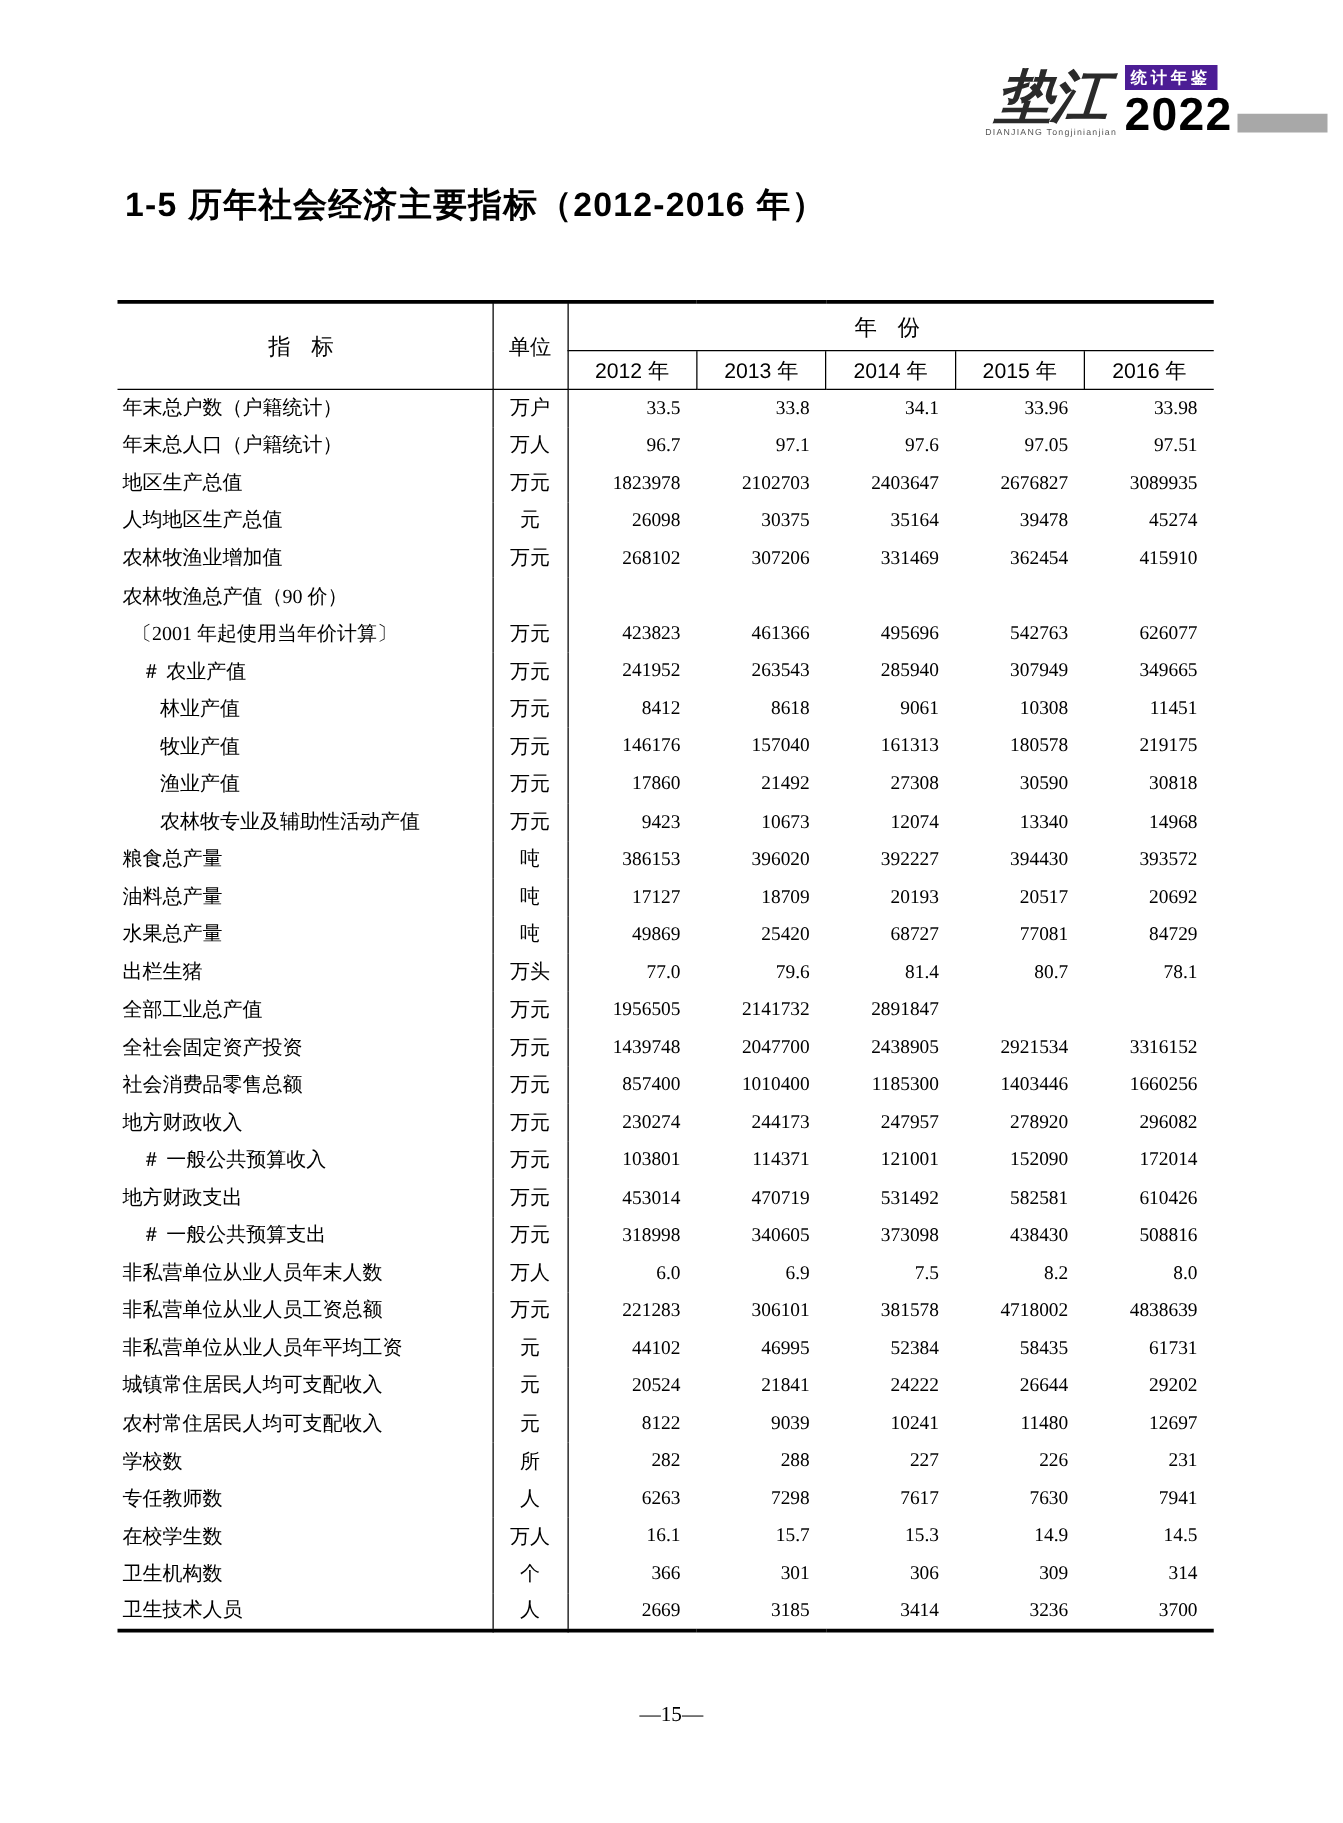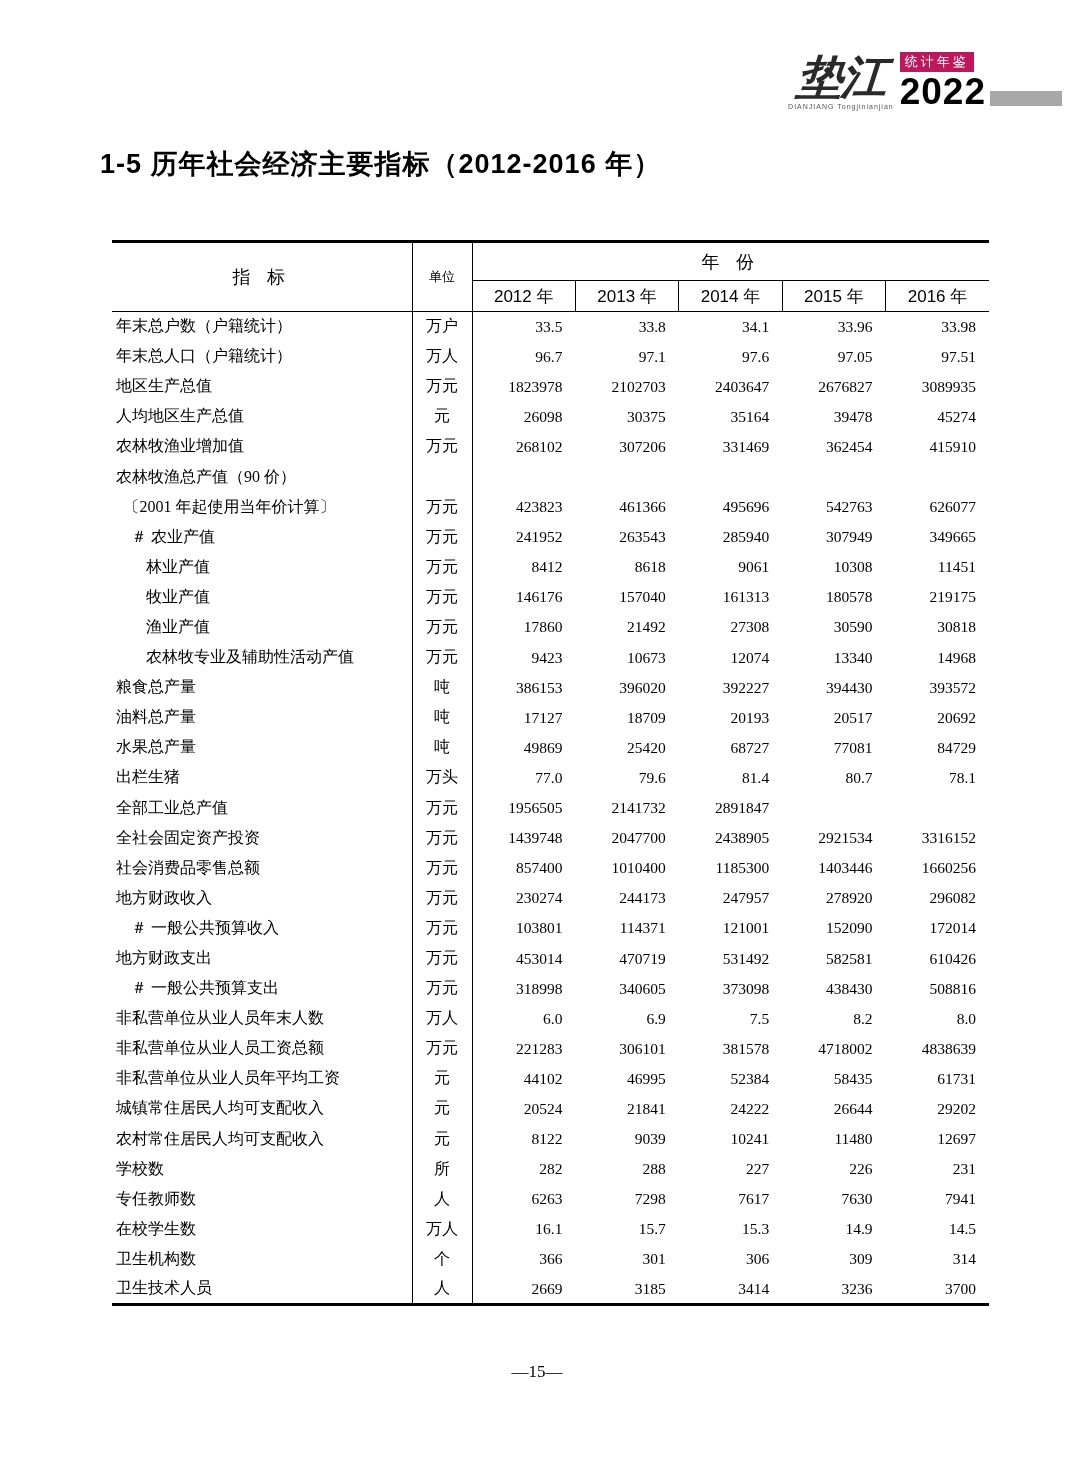--- a/index.html
+++ b/index.html
@@ -27,22 +27,22 @@
   }
   .logo-left { display:flex; flex-direction:column; align-items:center; margin-right:6px; }
   .logo-romanized {
     font-family:"Liberation Sans", sans-serif;
     font-size:7px; color:#555; letter-spacing:1px; margin-top:2px;
     white-space:nowrap;
   }
   .logo-right { display:flex; flex-direction:column; align-items:flex-start; }
   .logo-yearbook-label {
     font-family:"Liberation Sans", sans-serif;
-    font-size:13px; font-weight:normal;
-    background:#be185d; color:#fff;
+    font-size:13px; font-weight:bold;
+    background:#4c1d95; color:#fff;
     letter-spacing:3px;
     padding:1px 5px;
   }
   .logo-year {
     font-family:"Liberation Sans", sans-serif;
     font-size:37px; font-weight:900;
     line-height:1; letter-spacing:1px;
     margin-top:1px;
   }
   .logo-gray-bar {
@@ -56,21 +56,21 @@
     position:absolute; top:146px; left:100px;
     font-family:"Liberation Sans", sans-serif;
     font-weight:bold;
     font-size:27px;
     letter-spacing:1px;
     text-align:right;
   }
 
   
   .table-wrap {
-    position:absolute; top:240px; left:112px; width:877px;
+    position:absolute; top:240px; left:94px; width:877px;
   }
   table.stat-table {
     width:100%;
     border-collapse:collapse;
     table-layout:fixed;
     border-top:3px solid #000;
     border-bottom:3px solid #000;
   }
   col.col-indicator { width:300px; }
   col.col-unit { width:60px; }
@@ -79,21 +79,21 @@
 
   .indicator-head {
     border-right:1px solid #000;
     text-align:center;
     font-size:18px;
     letter-spacing:6px;
   }
   .unit-head {
     border-right:1px solid #000;
     text-align:center;
-    font-size:13px;
+    font-size:17px;
   }
   .yeargroup-head {
     border-bottom:1px solid #000;
     text-align:center;
     font-size:18px;
     letter-spacing:6px;
     height:39px;
   }
   .year-cell {
     font-family:"Liberation Sans", sans-serif;

